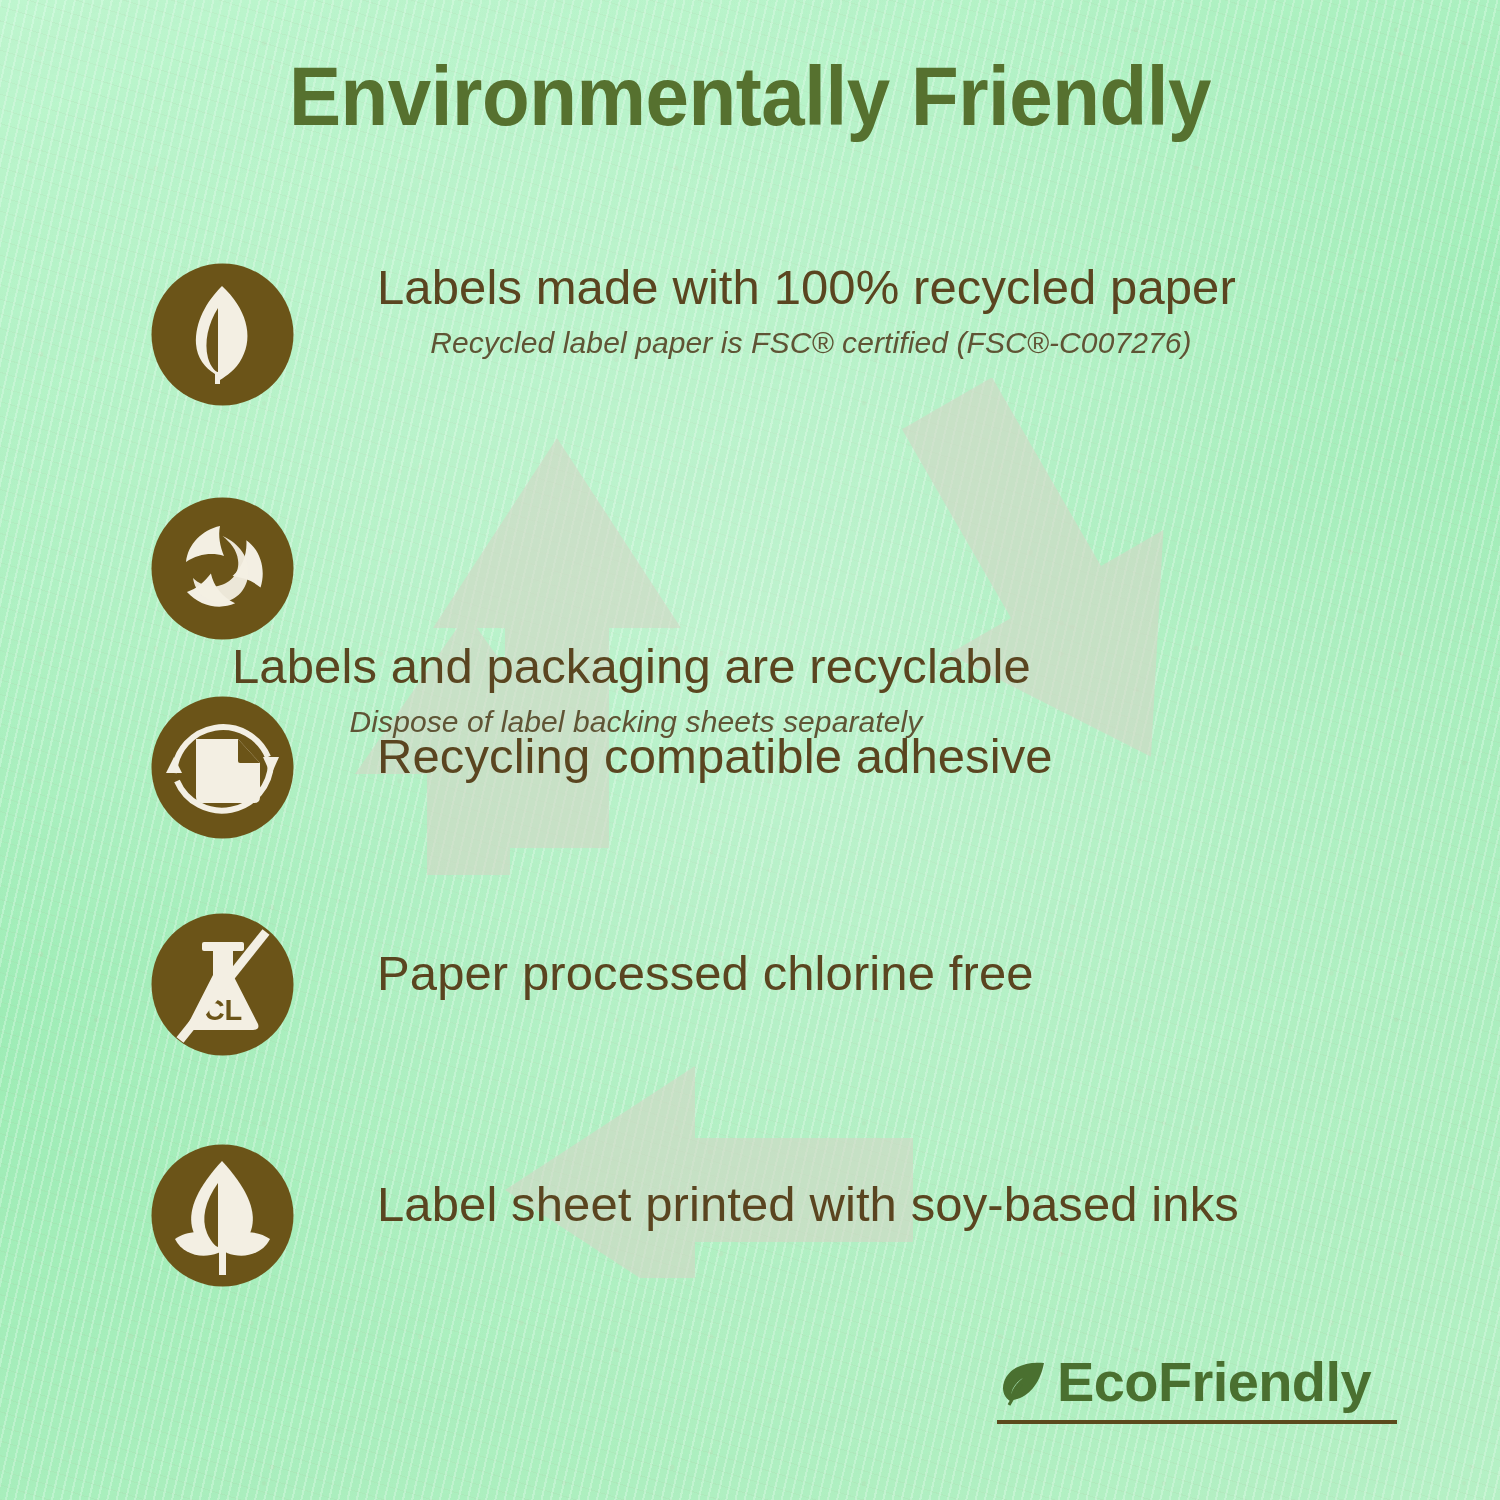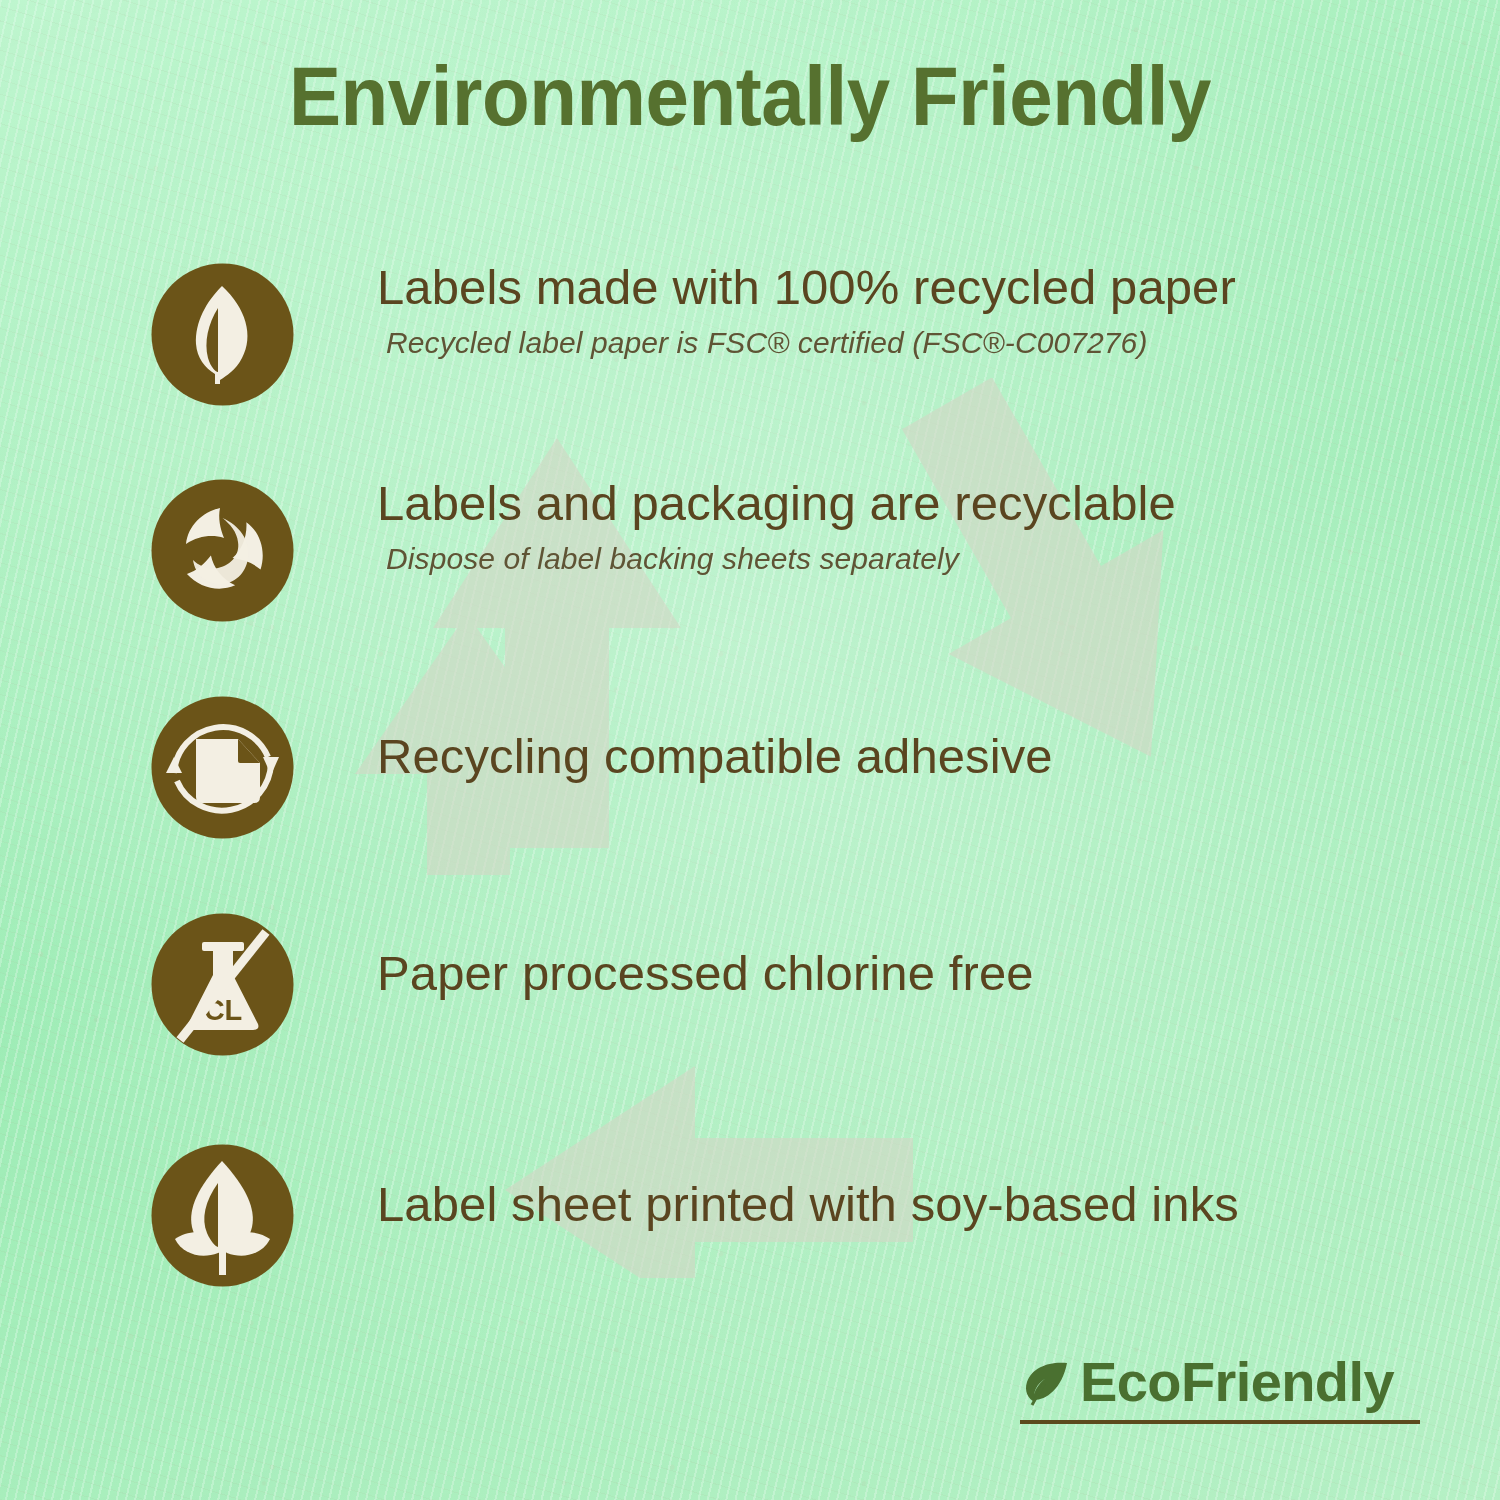--- a/index.html
+++ b/index.html
@@ -92,20 +92,21 @@
   }
   .feature .icon-wrap {
     width:145px; height:145px;
     flex:0 0 145px;
   }
   .feature .icon-wrap svg { width:100%; height:100%; display:block; }
 
   .feature .text-wrap {
     margin-left:82px;
     padding-top:8px;
+    text-align:center;
   }
 
   .headline {
     font-family:"Liberation Sans Narrow","Liberation Sans", sans-serif;
     font-size:49px;
     color:#5a4520;
     line-height:1.06;
     white-space:nowrap;
     letter-spacing:.1px;
   }
@@ -115,33 +116,33 @@
     font-size:30px;
     color:#5f5435;
     margin-top:12px;
     white-space:nowrap;
     letter-spacing:.1px;
     margin-left:9px;
   }
 
   
   #feature-0 { top:262px; }
-  #feature-1 { top:478px; }
+  #feature-1 { top:496px;flex-direction:column; }
   #feature-2 { top:695px; }
   #feature-3 { top:912px; }
   #feature-4 { top:1143px; }
 
   
   .feature.with-sub .text-wrap { padding-top:0px; }
   .feature.no-sub  .text-wrap  { padding-top:36px; }
 
   
   #brand {
     position:absolute;
-    right:80px;
+    right:103px;
     bottom:62px;
     width:400px;
     text-align:center;
   }
   #brand-top {
     display:flex;
     align-items:center;
     justify-content:flex-start;
     gap:8px;
   }

